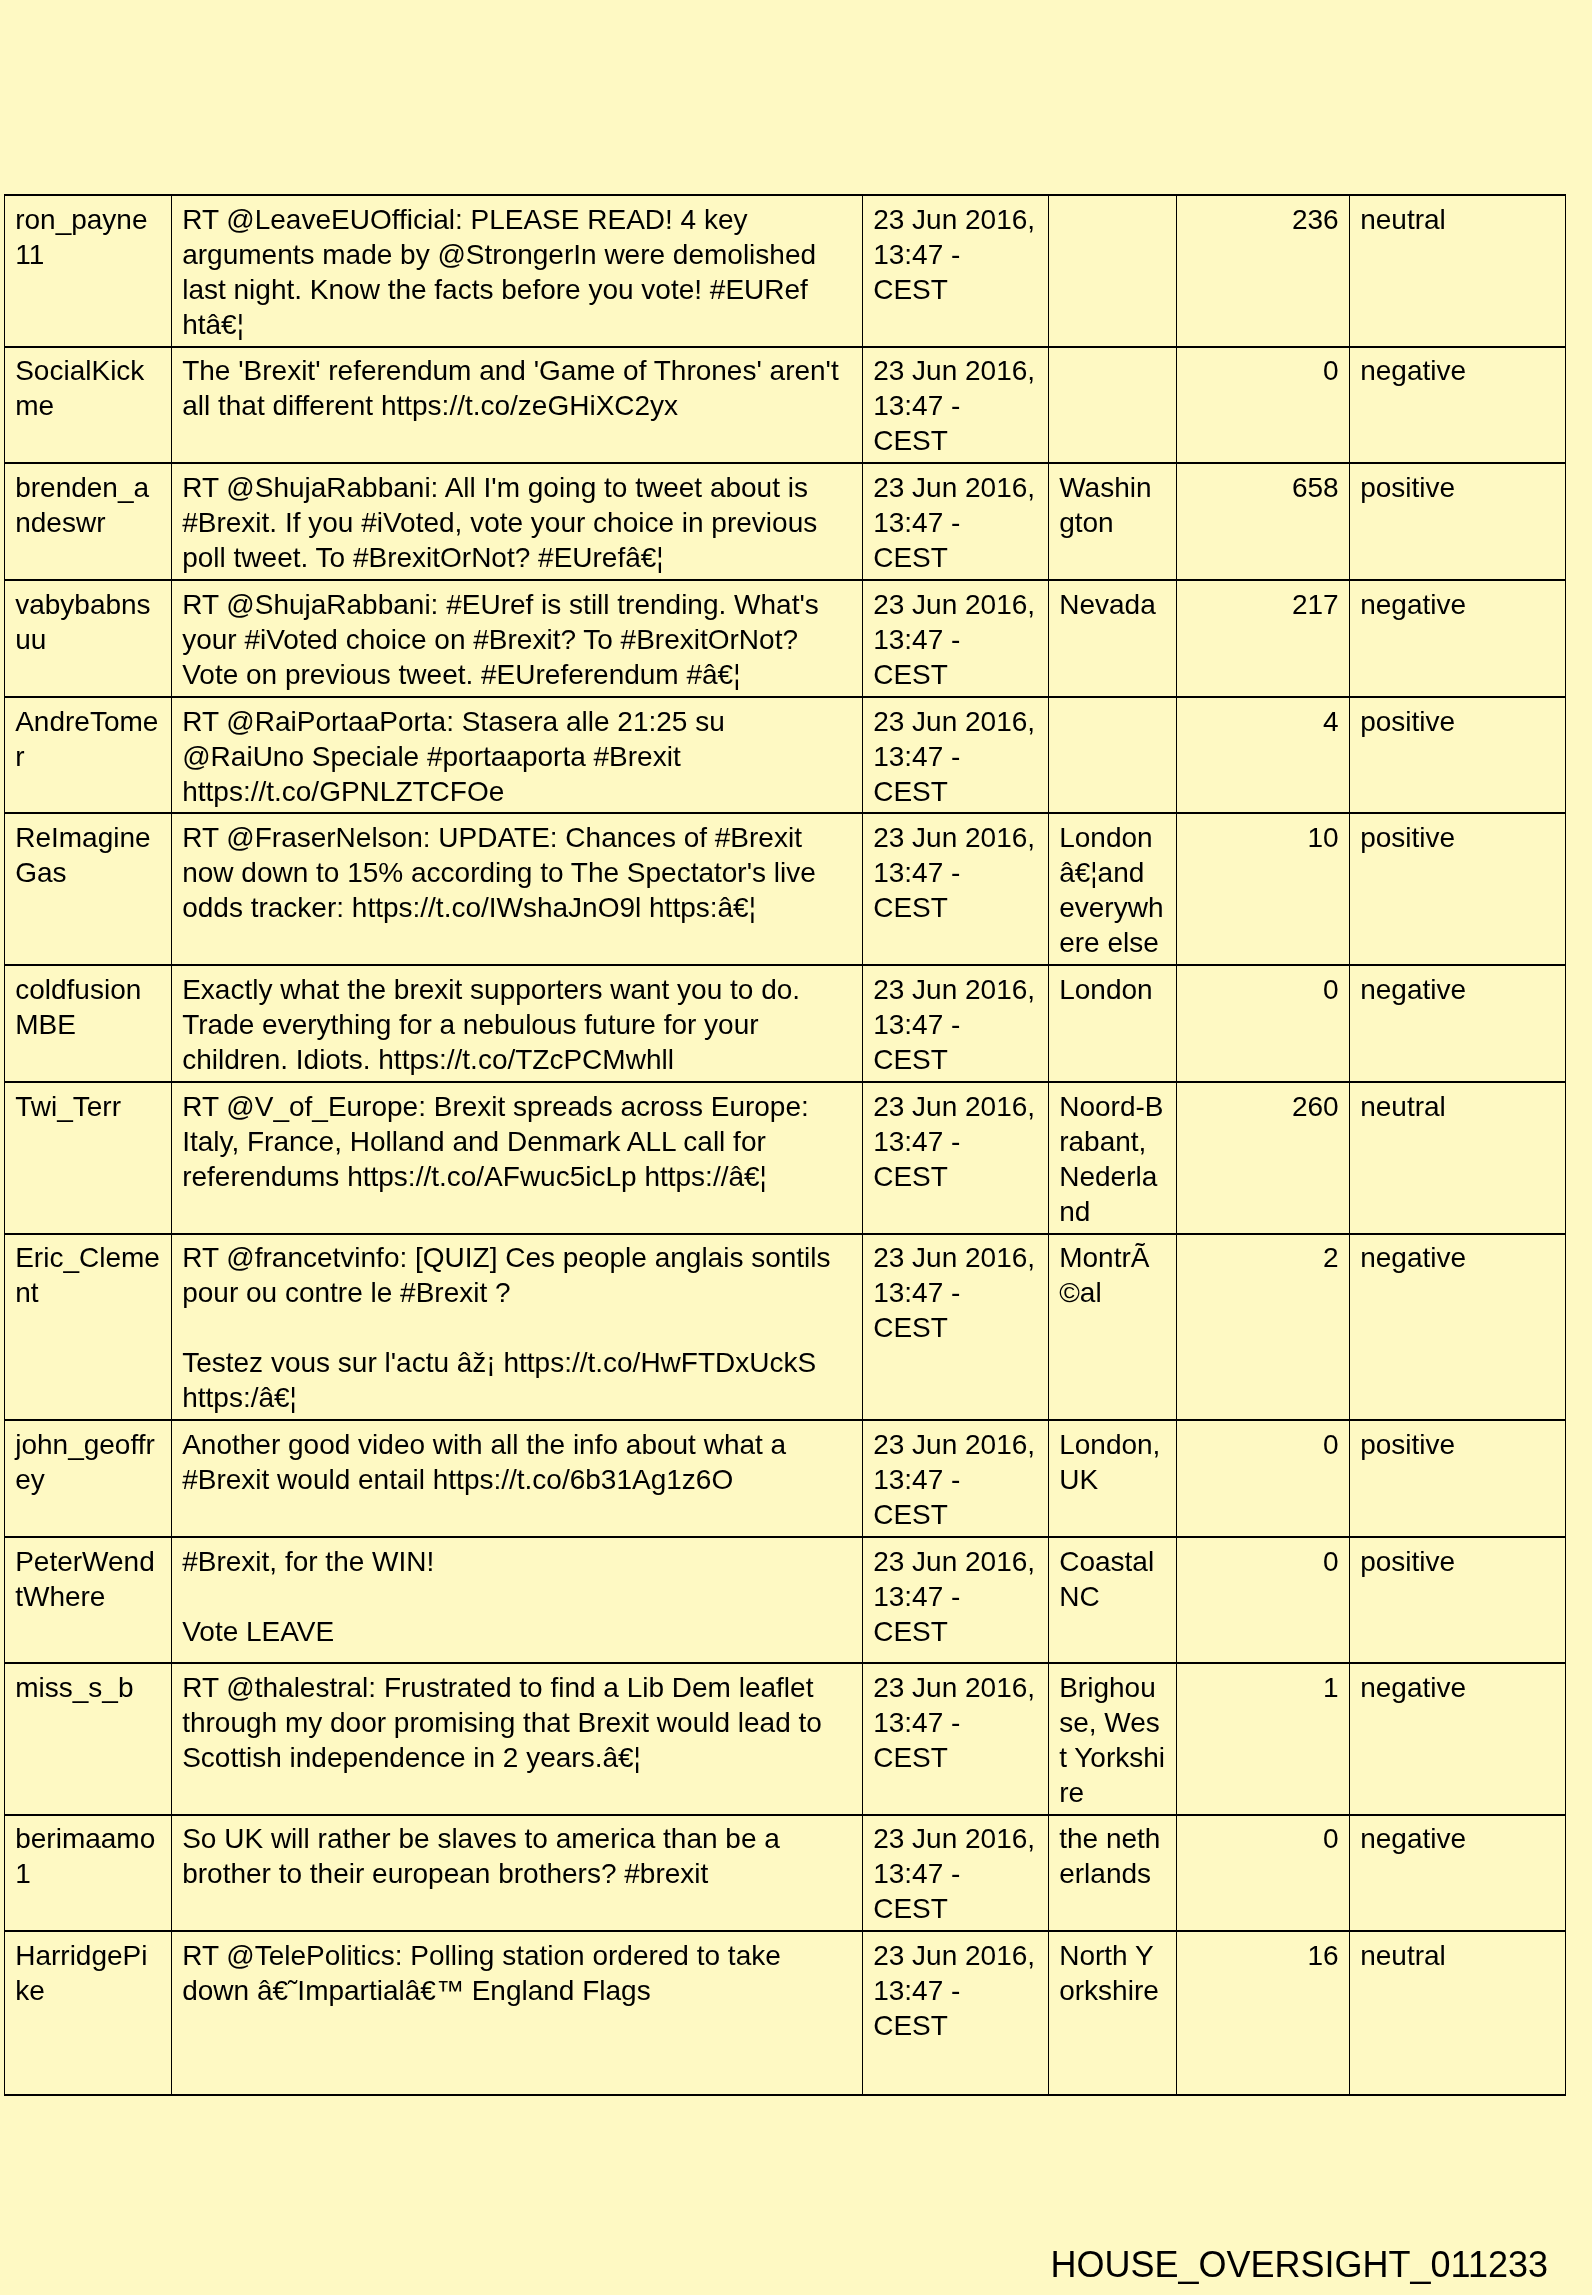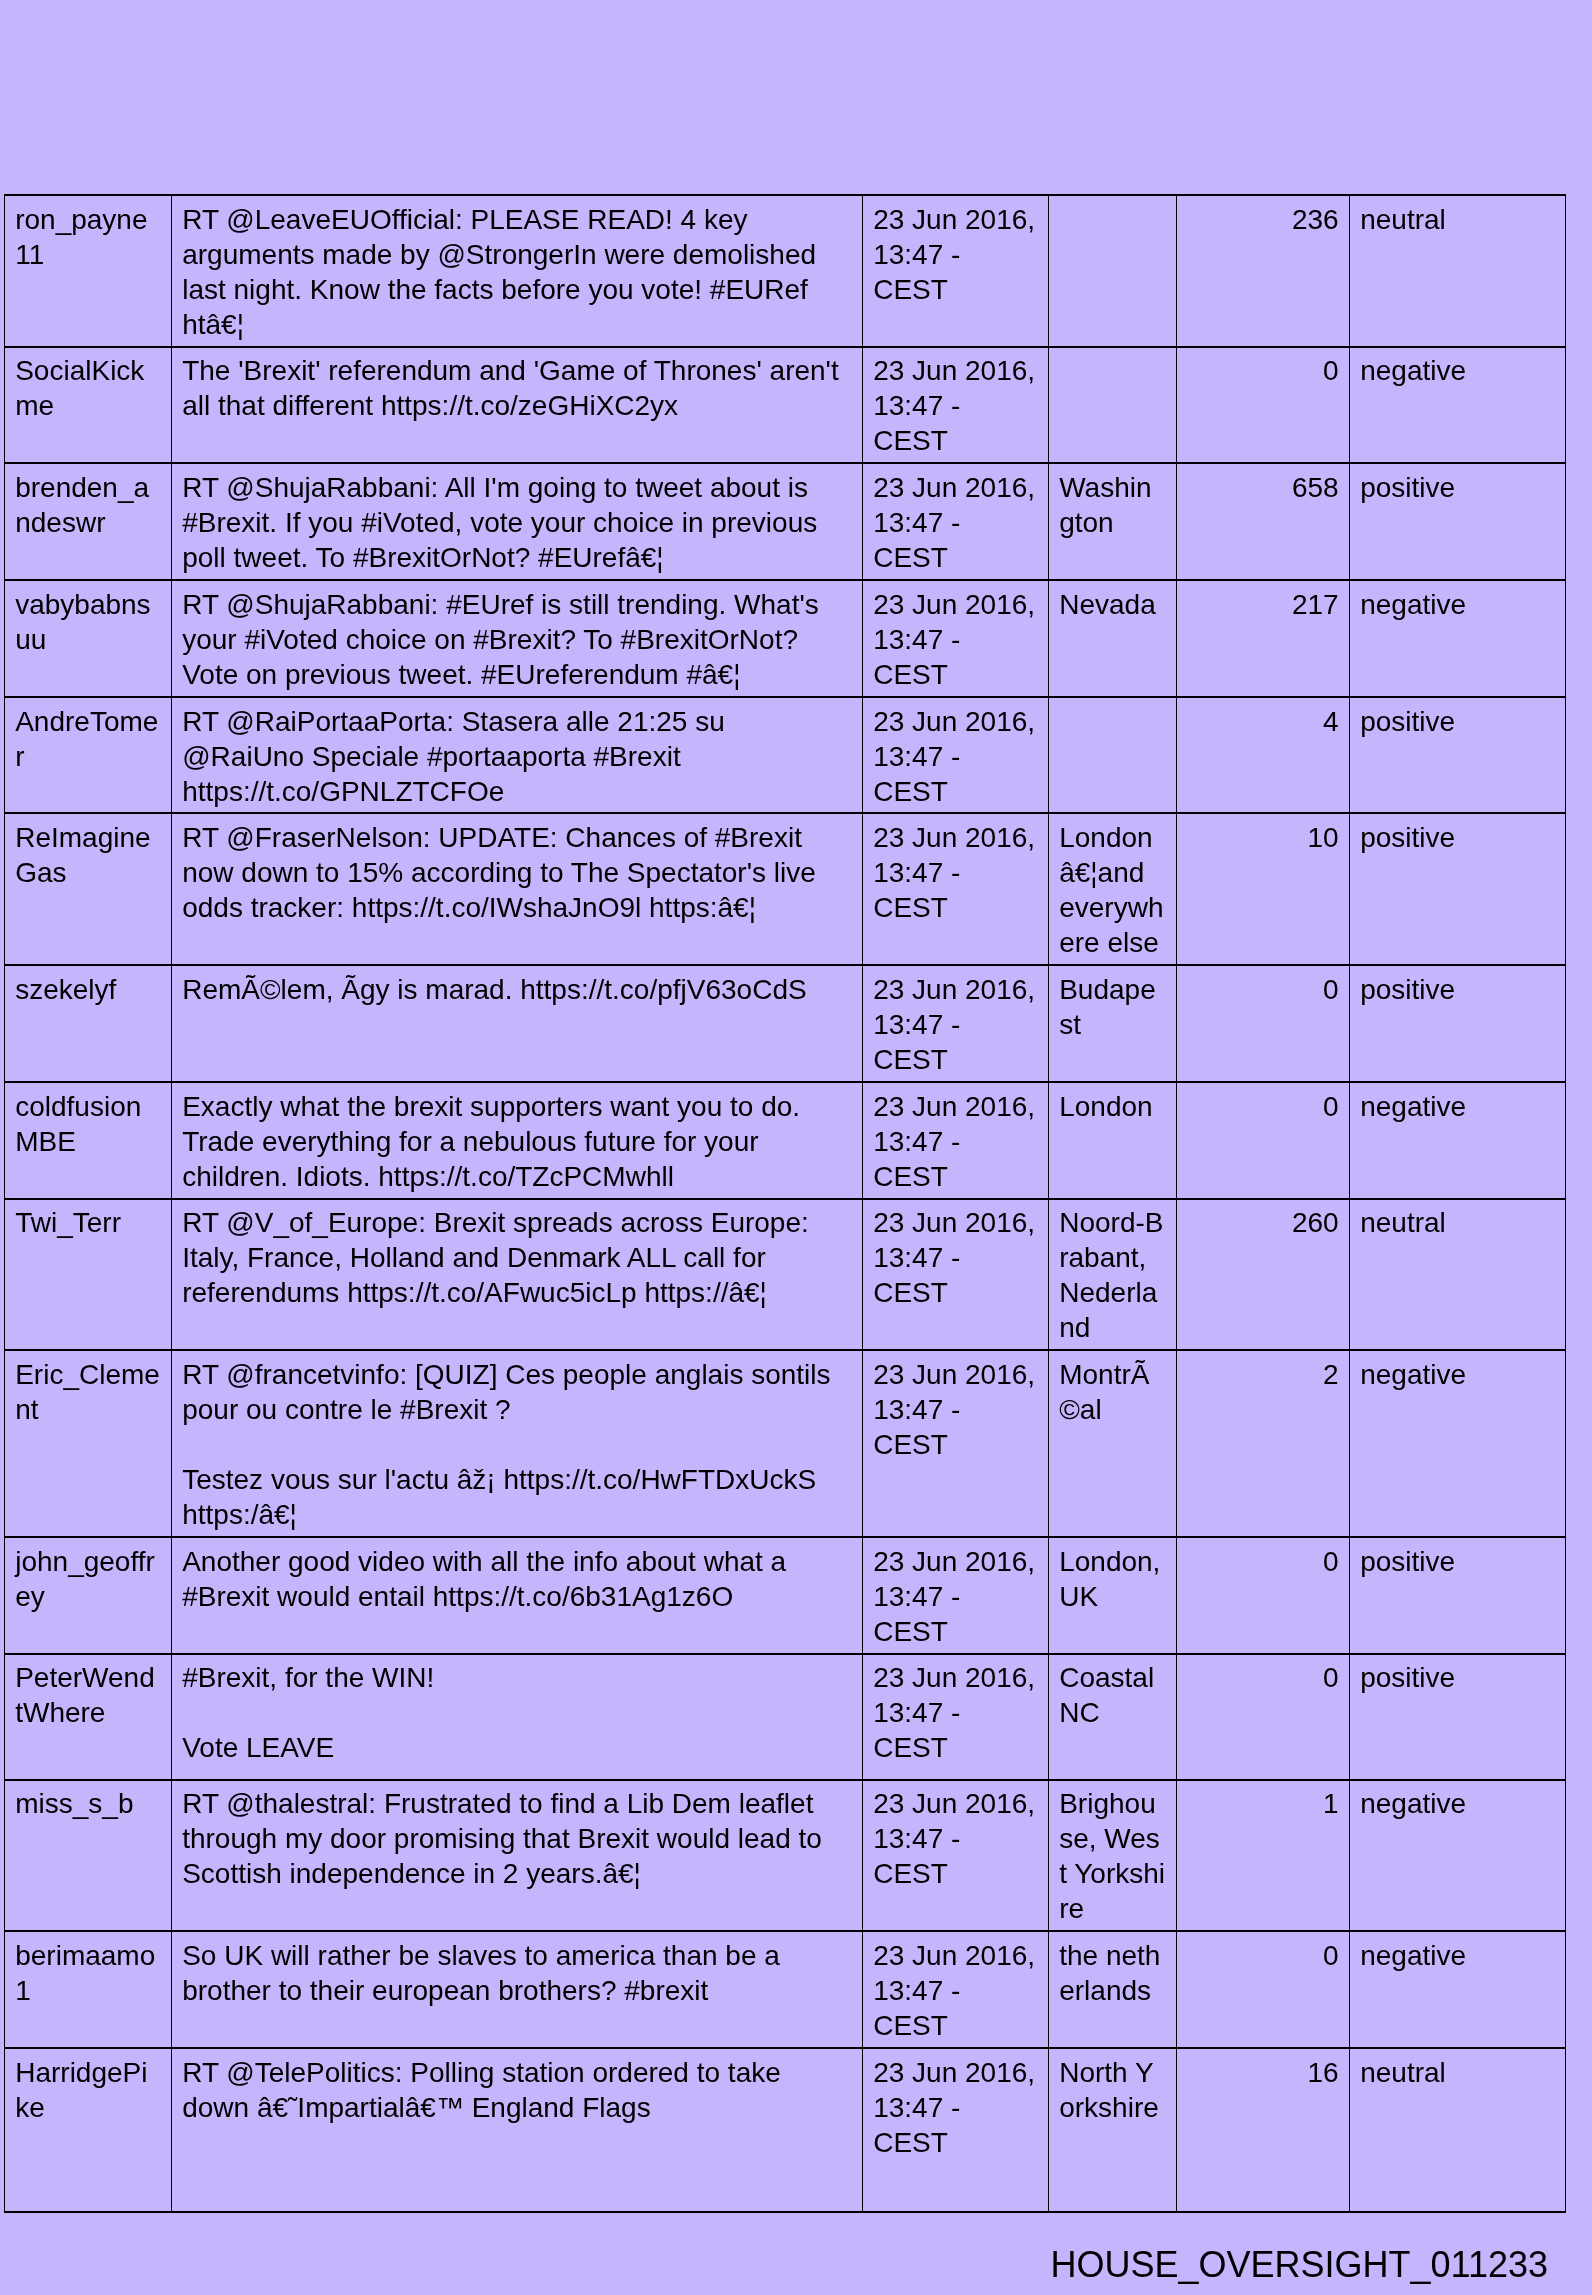--- a/index.html
+++ b/index.html
@@ -4,21 +4,21 @@
 <style>
   html, body {
     margin: 0;
     padding: 0;
     background: #ffffff;
   }
   .page {
     position: relative;
     width: 1592px;
     height: 2295px;
-    background: #c4b5fd;
+    background: #fef9c3;
     color: #000000;
     font-family: "Liberation Sans", sans-serif;
     overflow: hidden;
   }
   table.tweets {
     position: absolute;
     left: 3.9px;
     top: 194px;
     width: 1561px;
     border-collapse: collapse;
@@ -106,28 +106,20 @@
       <td class="c-sent">positive</td>
     </tr>
         <tr style="height: 141px;">
       <td class="c-user">ReImagineGas</td>
       <td class="c-tweet">RT @FraserNelson: UPDATE: Chances of #Brexit now down to 15% according to The Spectator's live odds tracker: https://t.co/IWshaJnO9l https:â€¦</td>
       <td class="c-date">23 Jun 2016, 13:47 - CEST</td>
       <td class="c-loc">London â€¦and everywhere else</td>
       <td class="c-rt">10</td>
       <td class="c-sent">positive</td>
     </tr>
-        <tr style="height: 77px;">
-      <td class="c-user">szekelyf</td>
-      <td class="c-tweet">RemÃ©lem, Ãgy is marad. https://t.co/pfjV63oCdS</td>
-      <td class="c-date">23 Jun 2016, 13:47 - CEST</td>
-      <td class="c-loc">Budapest</td>
-      <td class="c-rt">0</td>
-      <td class="c-sent">positive</td>
-    </tr>
         <tr style="height: 109px;">
       <td class="c-user">coldfusionMBE</td>
       <td class="c-tweet">Exactly what the brexit supporters want you to do. Trade everything for a nebulous future for your children. Idiots. https://t.co/TZcPCMwhll</td>
       <td class="c-date">23 Jun 2016, 13:47 - CEST</td>
       <td class="c-loc">London</td>
       <td class="c-rt">0</td>
       <td class="c-sent">negative</td>
     </tr>
         <tr style="height: 141px; margin-left: 12px;">
       <td class="c-user">Twi_Terr</td>

